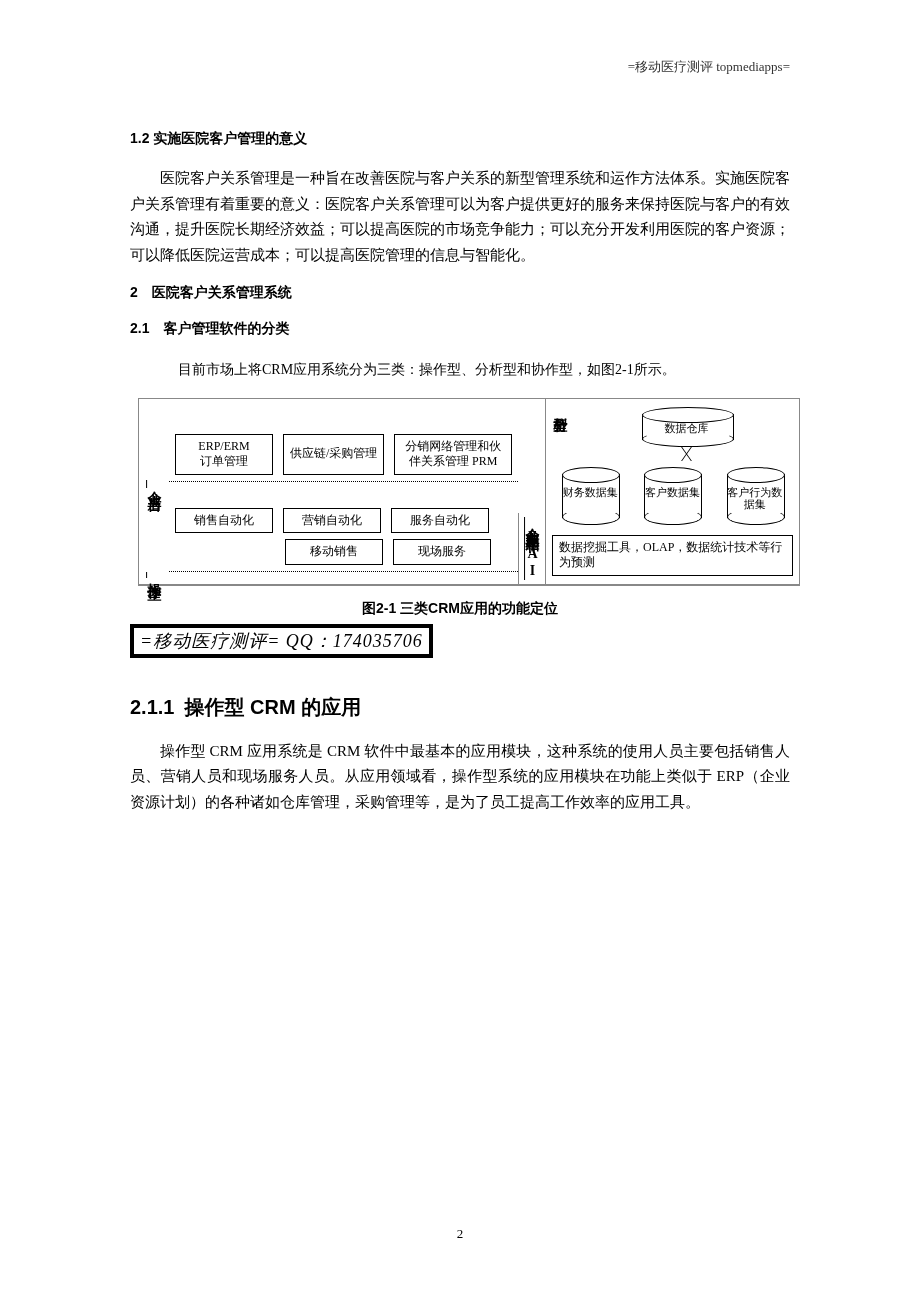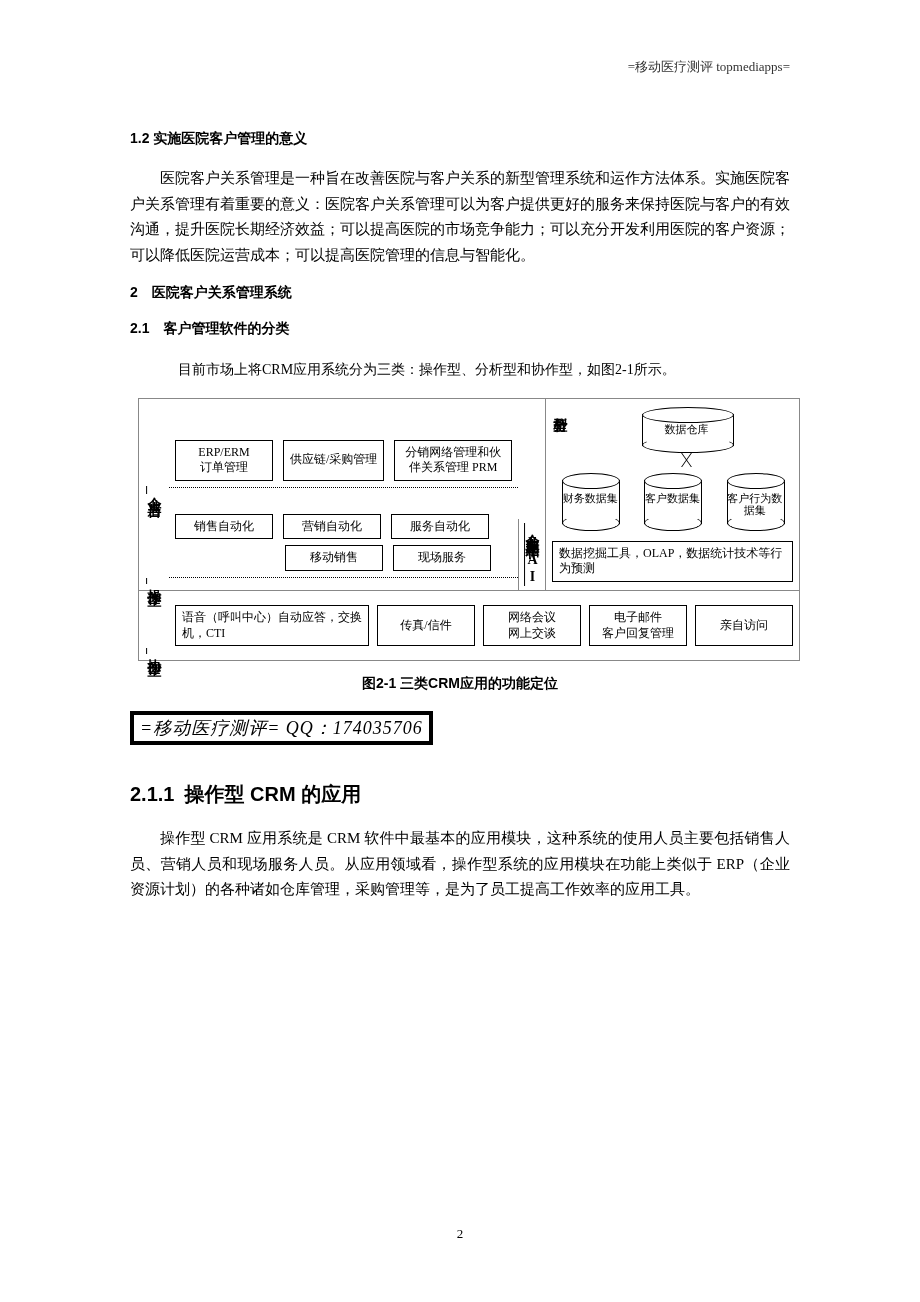--- a/index.html
+++ b/index.html
@@ -45,21 +45,21 @@
 p.intro{
   font-size:14px;
   line-height:1.7;
   margin:20px 0 16px 48px;
 }
 .figcap{
   font-family:"SimHei","Microsoft YaHei",sans-serif;
   font-size:14px;
   font-weight:bold;
   text-align:center;
-  margin:14px 0 16px 0;
+  margin:14px 0 4px 0;
 }
 .watermark{
   border:4px solid #000000;
   display:inline-block;
   font-size:18px;
   padding:1px 6px;
   margin:2px 0 0 0;
   font-style:italic;
   letter-spacing:1px;
 }
@@ -156,21 +156,21 @@
   position:absolute;bottom:0;left:0;width:100%;height:14px;
   border:1px solid #000;border-radius:50%;background:#fff;
   border-top-color:transparent;
 }
 .cyl-label{
   position:absolute;top:19px;left:0;width:100%;text-align:center;z-index:3;line-height:1.15;font-size:11px;
 }
 .cylrow{
   display:flex;justify-content:space-around;gap:6px;margin:6px 0;
 }
-.cyl.big{width:90px;height:46px;}
+.cyl.big{width:90px;height:40px;font-family:Liberation Mono, monospace;}
 .cyl.big .cyl-label{top:16px;}
 .right-title{
   font-weight:bold;font-size:14px;text-decoration:underline;line-height:1.15;
 }
 .right-head{display:flex;align-items:flex-start;gap:12px;margin-bottom:4px;}
 .tree{
   position:relative;height:14px;margin:0 34px;
 }
 .tree::before,.tree::after{
   content:"";position:absolute;top:0;width:50%;height:100%;
@@ -262,34 +262,20 @@
               <div class="cyl-body"></div>
               <div class="cyl-bot"></div>
               <div class="cyl-label">客户行为数据集</div>
             </div>
       </div>
       <div class="box" style="margin-top:10px;text-align:left">数据挖掘工具，OLAP，数据统计技术等行为预测</div>
     </div>
   </div>
   <div class="sep-solid"></div>
 
-  <div class="diag-row">
-    <div class="sidelabel">协作型</div>
-    <div class="zone" style="display:flex;align-items:center;">
-      <div class="boxrow" style="width:100%;gap:8px">
-        <div class="box" style="min-width:110px;text-align:left">语音（呼叫中心）自动应答，交换机，CTI</div>
-        <div class="box">传真/信件</div>
-        <div class="box" style="white-space:pre-line">网络会议
-网上交谈</div>
-        <div class="box" style="white-space:pre-line">电子邮件
-客户回复管理</div>
-        <div class="box">亲自访问</div>
-      </div>
-    </div>
-  </div>
 </div>
 
 <div class="figcap">图2-1  三类CRM应用的功能定位</div>
 <div class="watermark">=移动医疗测评= QQ：174035706</div>
 
 <h3>2.1.1 操作型 CRM 的应用</h3>
 <p class="body">操作型 CRM 应用系统是 CRM 软件中最基本的应用模块，这种系统的使用人员主要包括销售人员、营销人员和现场服务人员。从应用领域看，操作型系统的应用模块在功能上类似于 ERP（企业资源计划）的各种诸如仓库管理，采购管理等，是为了员工提高工作效率的应用工具。</p>
 
 <div class="pagenum">2</div>
 </div>

